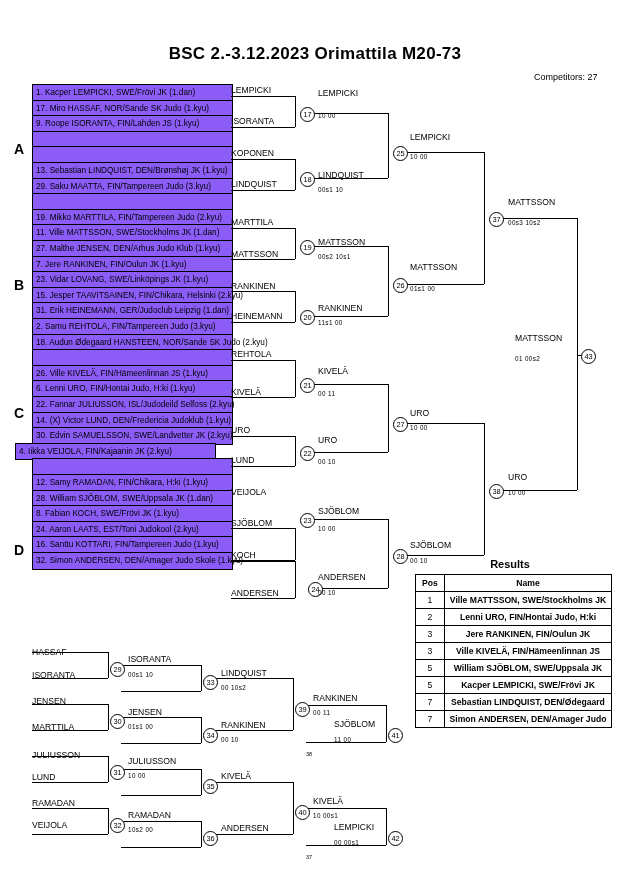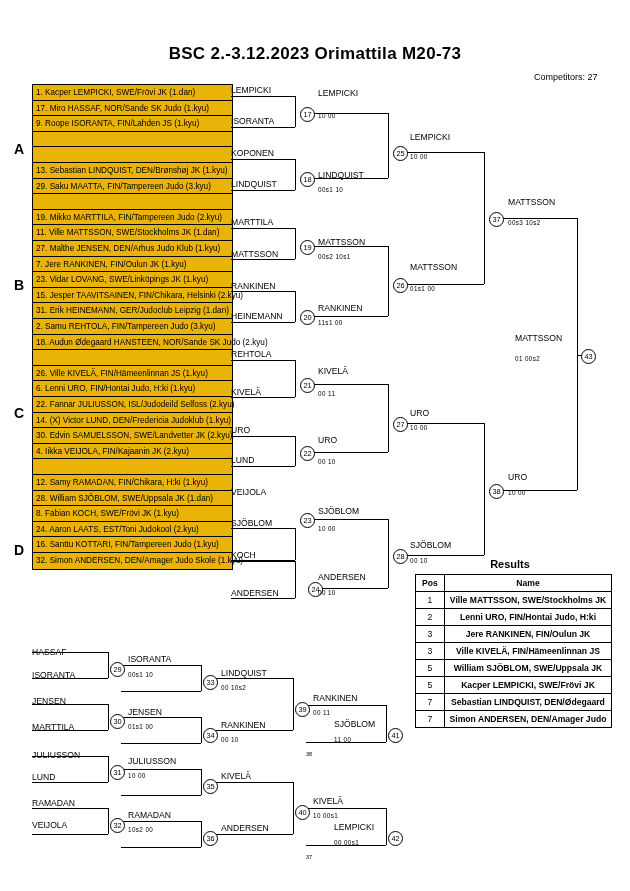--- a/index.html
+++ b/index.html
@@ -19,21 +19,21 @@
   .entry{font-size:8.2px;white-space:nowrap;}
   .winner{font-size:8.6px;white-space:nowrap;}
   .score{font-size:6.3px;white-space:nowrap;letter-spacing:0.4px;}
   .mnum{
     width:13px;height:13px;border:1px solid #000;border-radius:50%;
     font-size:7.4px;line-height:13px;text-align:center;background:#fff;
   }
   .ln{background:#000;position:absolute;}
   .hl{height:1px;}
   .vl{width:1px;}
-  .lbox{border:1px solid #000;background:#eab308;}
+  .lbox{border:1px solid #000;background:#8b5cf6;}
   
   .results-title{font-size:11px;font-weight:bold;left:415px;top:558px;width:190px;text-align:center;}
   table.results{
     position:absolute;left:415px;top:574px;border-collapse:collapse;
     font-size:8.6px;background:#fff;
   }
   table.results th, table.results td{
     border:1px solid #000;padding:1px 3px;height:14px;
   }
   table.results th{font-weight:bold;text-align:center;}
@@ -116,21 +116,21 @@
       </div>
       <div class="abs lbox" style="left: 32px; top: 396px; width: 199px; height: 15.6px; text-align: center;">
         <div class="abs entry" style="left: 3px; top: 3px;">22. Fannar JULIUSSON, ISL/Judodeild Selfoss (2.kyu)</div>
       </div>
       <div class="abs lbox" style="left: 32px; top: 411.6px; width: 199px; height: 15.6px;">
         <div class="abs entry" style="left: 3px; top: 3px;">14. (X) Victor LUND, DEN/Fredericia Judoklub (1.kyu)</div>
       </div>
       <div class="abs lbox" style="left: 32px; top: 427.2px; width: 199px; height: 15.6px;">
         <div class="abs entry" style="left: 3px; top: 3px;">30. Edvin SAMUELSSON, SWE/Landvetter JK (2.kyu)</div>
       </div>
-      <div class="abs lbox" style="left: 32px; top: 442.8px; width: 199px; height: 15.6px;">
+      <div class="abs lbox" style="left: 15px; top: 442.8px; width: 199px; height: 15.6px;">
         <div class="abs entry" style="left: 3px; top: 3px;">4. Iikka VEIJOLA, FIN/Kajaanin JK (2.kyu)</div>
       </div>
       <div class="abs lbox" style="left: 32px; top: 458.4px; width: 199px; height: 15.6px;">
         <div class="abs entry" style="left: 3px; top: 3px;"></div>
       </div>
       <div class="abs lbox" style="left: 32px; top: 474px; width: 199px; height: 15.6px;">
         <div class="abs entry" style="left: 3px; top: 3px;">12. Samy RAMADAN, FIN/Chikara, H:ki (1.kyu)</div>
       </div>
       <div class="abs lbox" style="left: 32px; top: 489.6px; width: 199px; height: 15.6px;">
         <div class="abs entry" style="left: 3px; top: 3px;">28. William SJÖBLOM, SWE/Uppsala JK (1.dan)</div>

